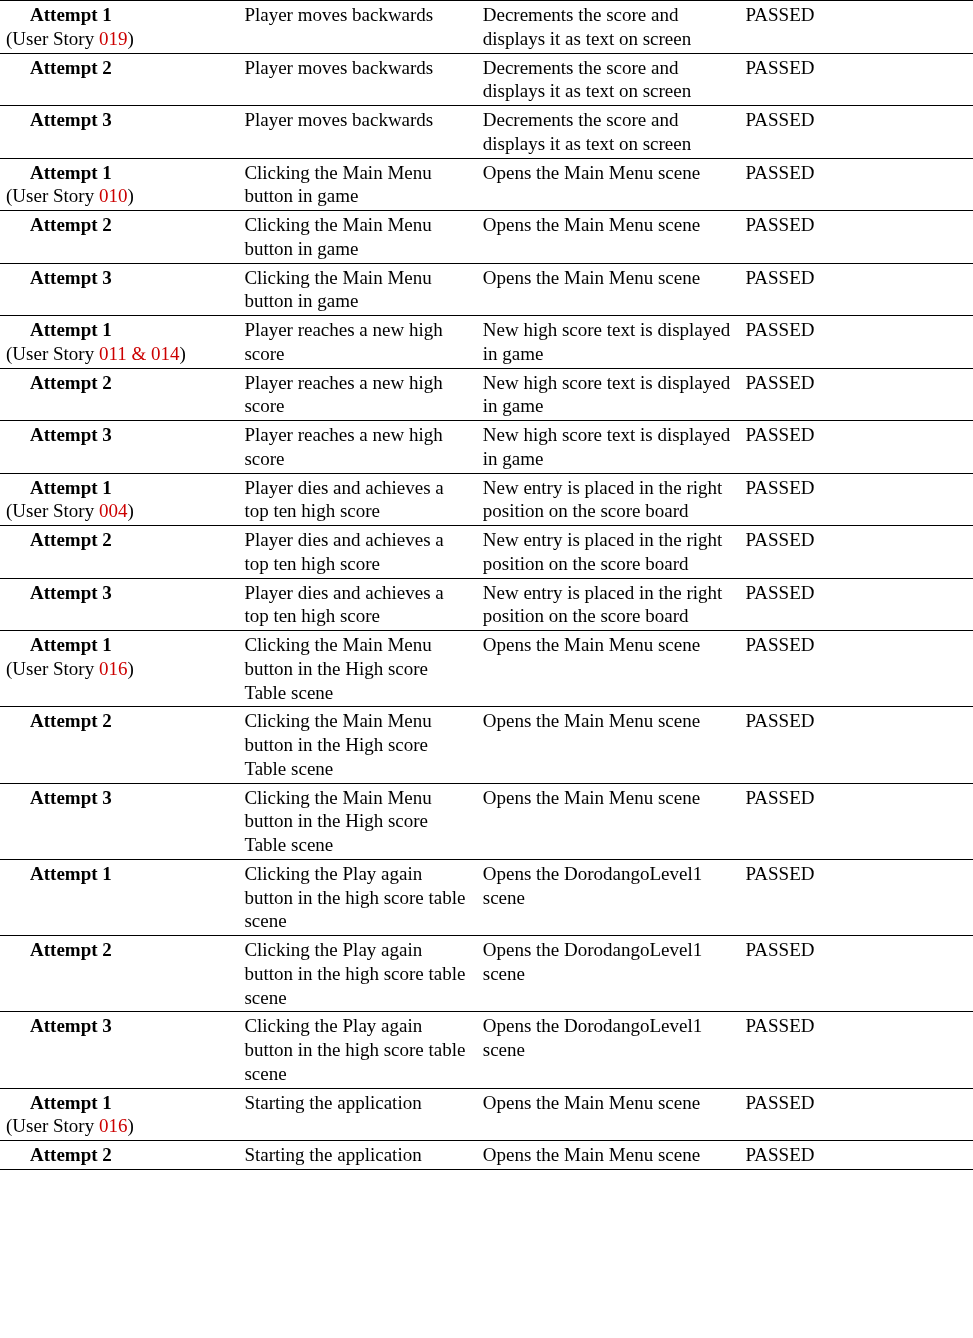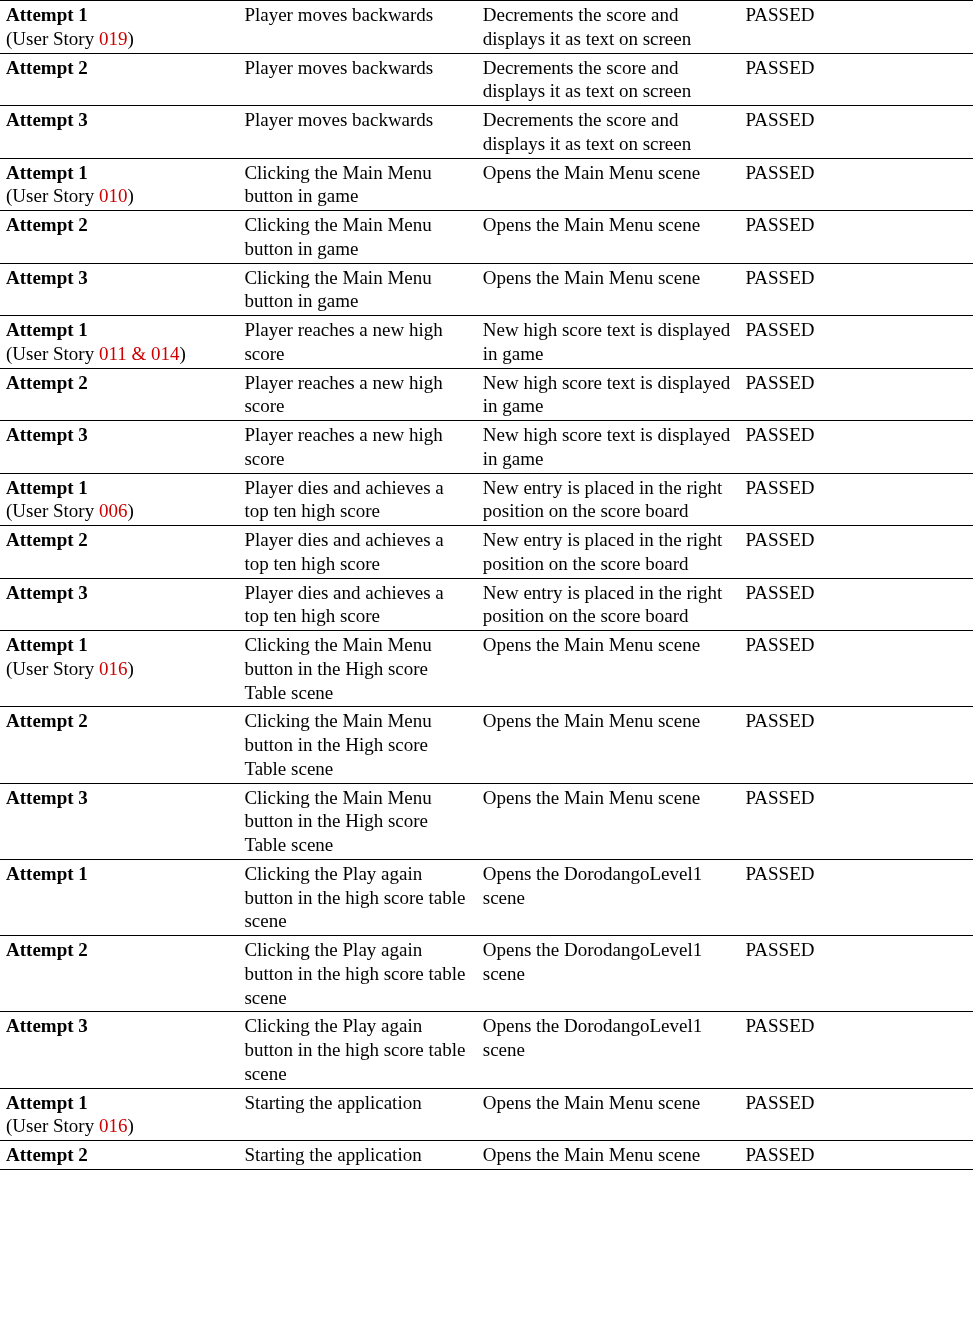--- a/index.html
+++ b/index.html
@@ -24,21 +24,21 @@
     border-left: none;
     border-right: none;
     padding: 2px 6px 2px 6px;
     vertical-align: top;
     line-height: 1.25;
   }
   col.c1 { width: 24.5%; }
   col.c2 { width: 24.5%; }
   col.c3 { width: 27%; }
   col.c4 { width: 24%; }
-  .attempt-label { font-weight: bold; }
+  .attempt-label { font-weight: bold; margin-left: 24px; }
   .story-prefix { color: #000; }
   .story-code { color: #cc0000; margin-top: 22px; }
   .tall { min-height: 56px; }
 </style>
 </head>
 <body>
 
 <table>
   <colgroup>
     <col class="c1">
@@ -95,21 +95,21 @@
         <td>New high score text is displayed in game</td>
         <td>PASSED</td>
       </tr>
       <tr>
         <td><span class="attempt-label">Attempt 3</span></td>
         <td>Player reaches a new high score</td>
         <td>New high score text is displayed in game</td>
         <td>PASSED</td>
       </tr>
       <tr>
-        <td><span class="attempt-label">Attempt 1</span><br><span class="story-prefix">(User Story </span><span class="story-code">006</span><span class="story-prefix">)</span></td>
+        <td><span class="attempt-label">Attempt 1</span><br><span class="story-prefix">(User Story </span><span class="story-code">004</span><span class="story-prefix">)</span></td>
         <td>Player dies and achieves a top ten high score</td>
         <td>New entry is placed in the right position on the score board</td>
         <td>PASSED</td>
       </tr>
       <tr>
         <td><span class="attempt-label">Attempt 2</span></td>
         <td>Player dies and achieves a top ten high score</td>
         <td>New entry is placed in the right position on the score board</td>
         <td>PASSED</td>
       </tr>

